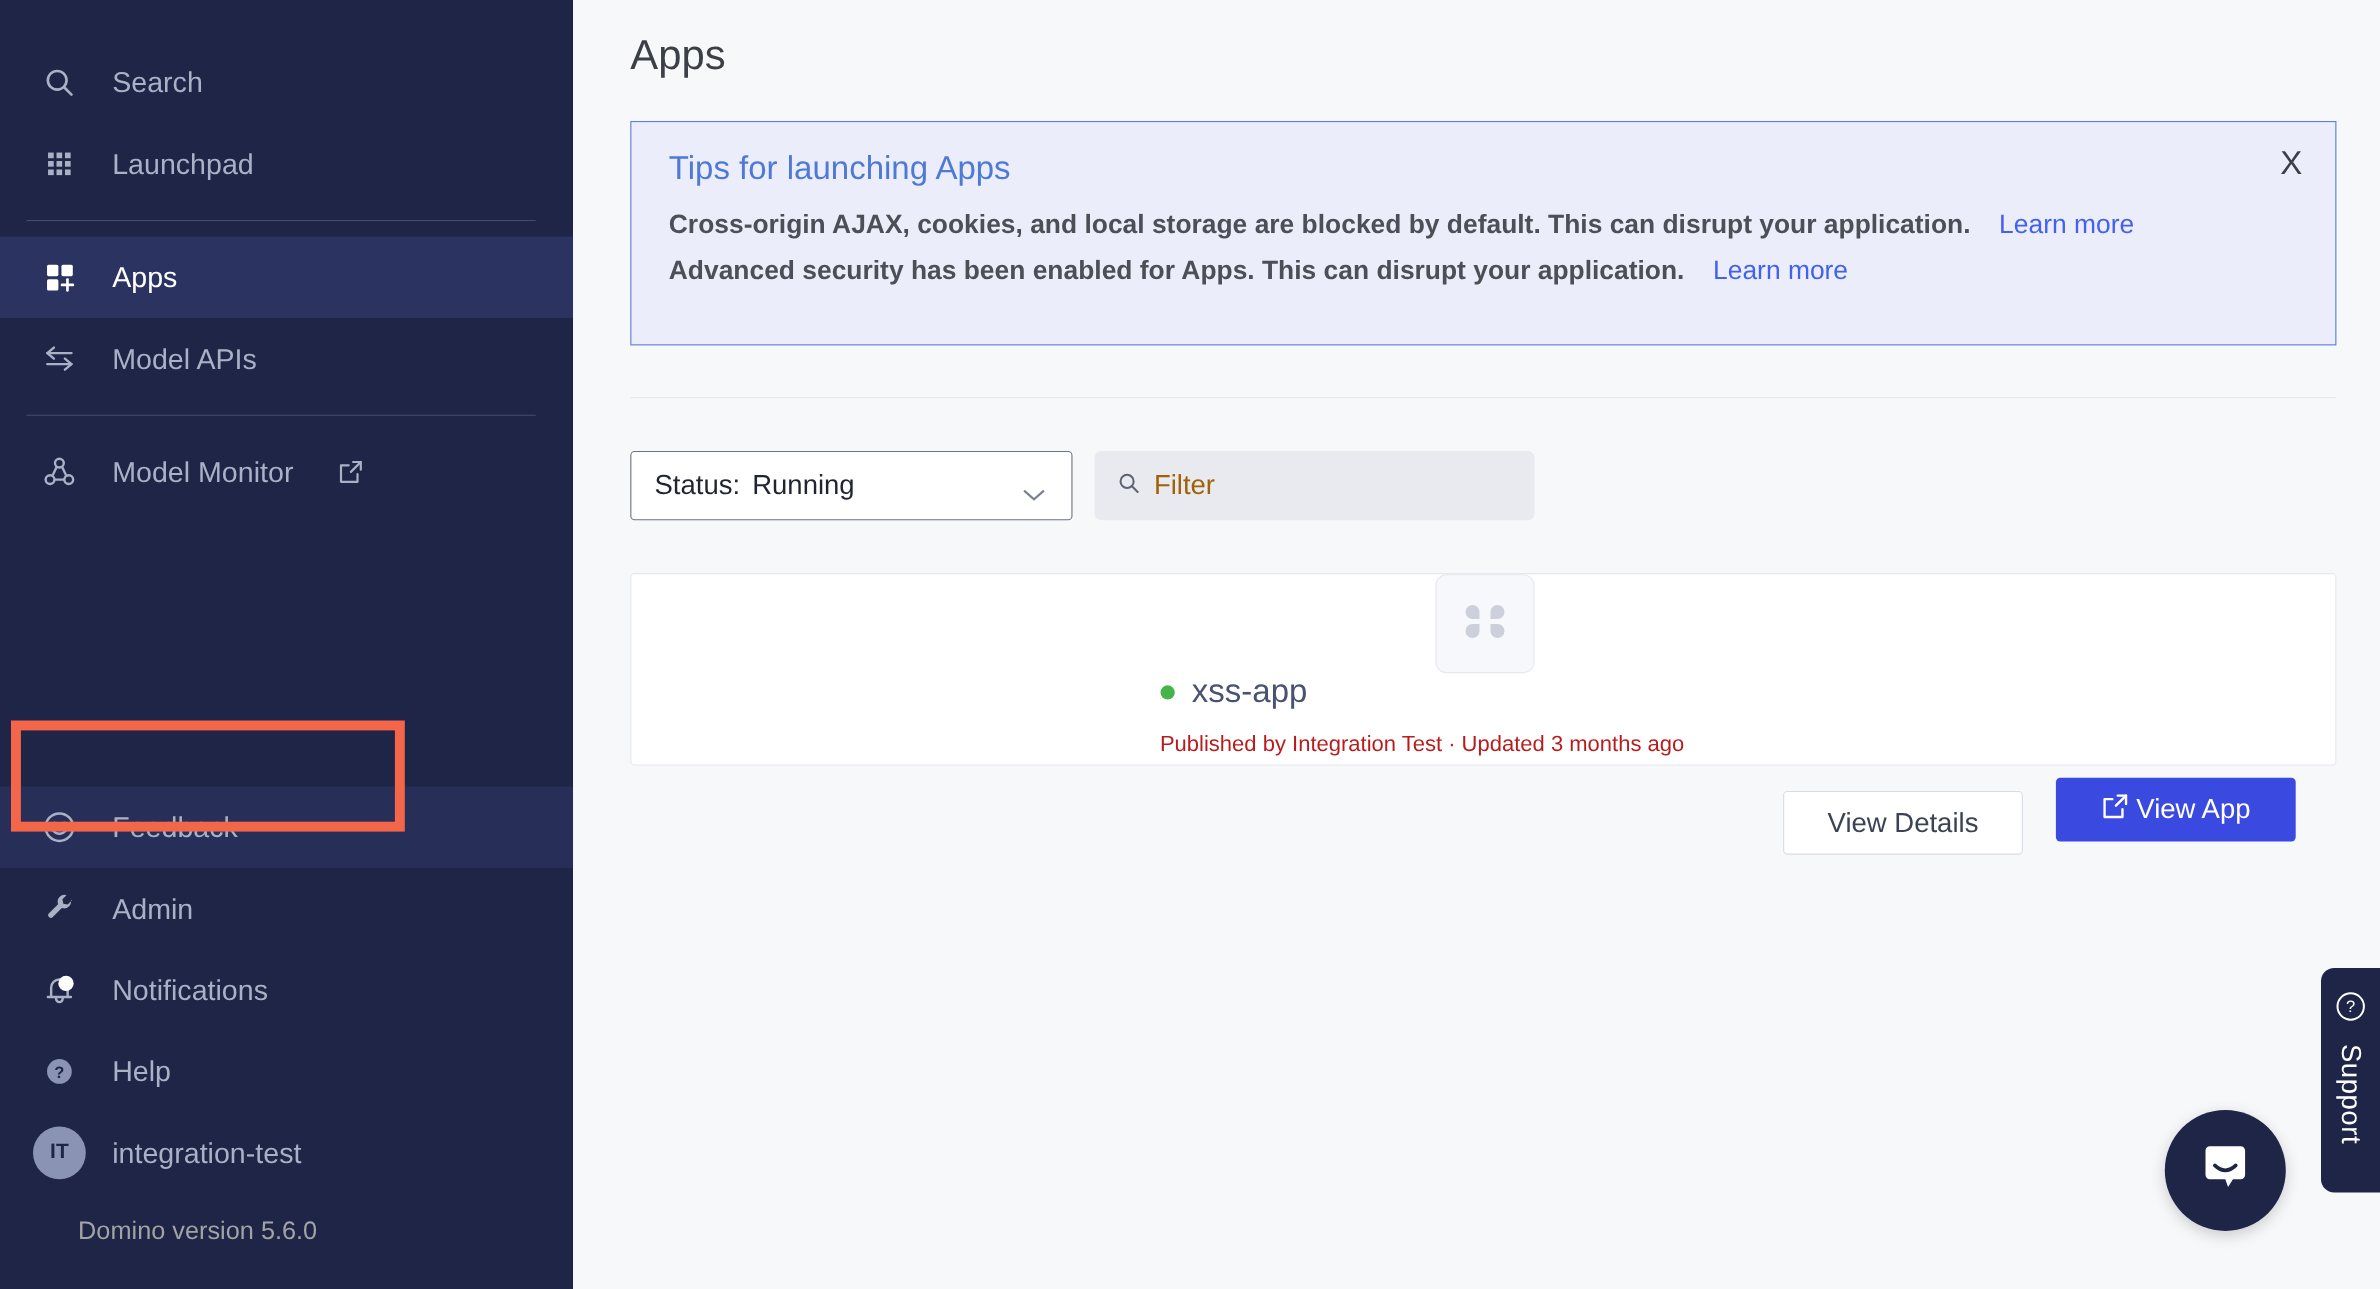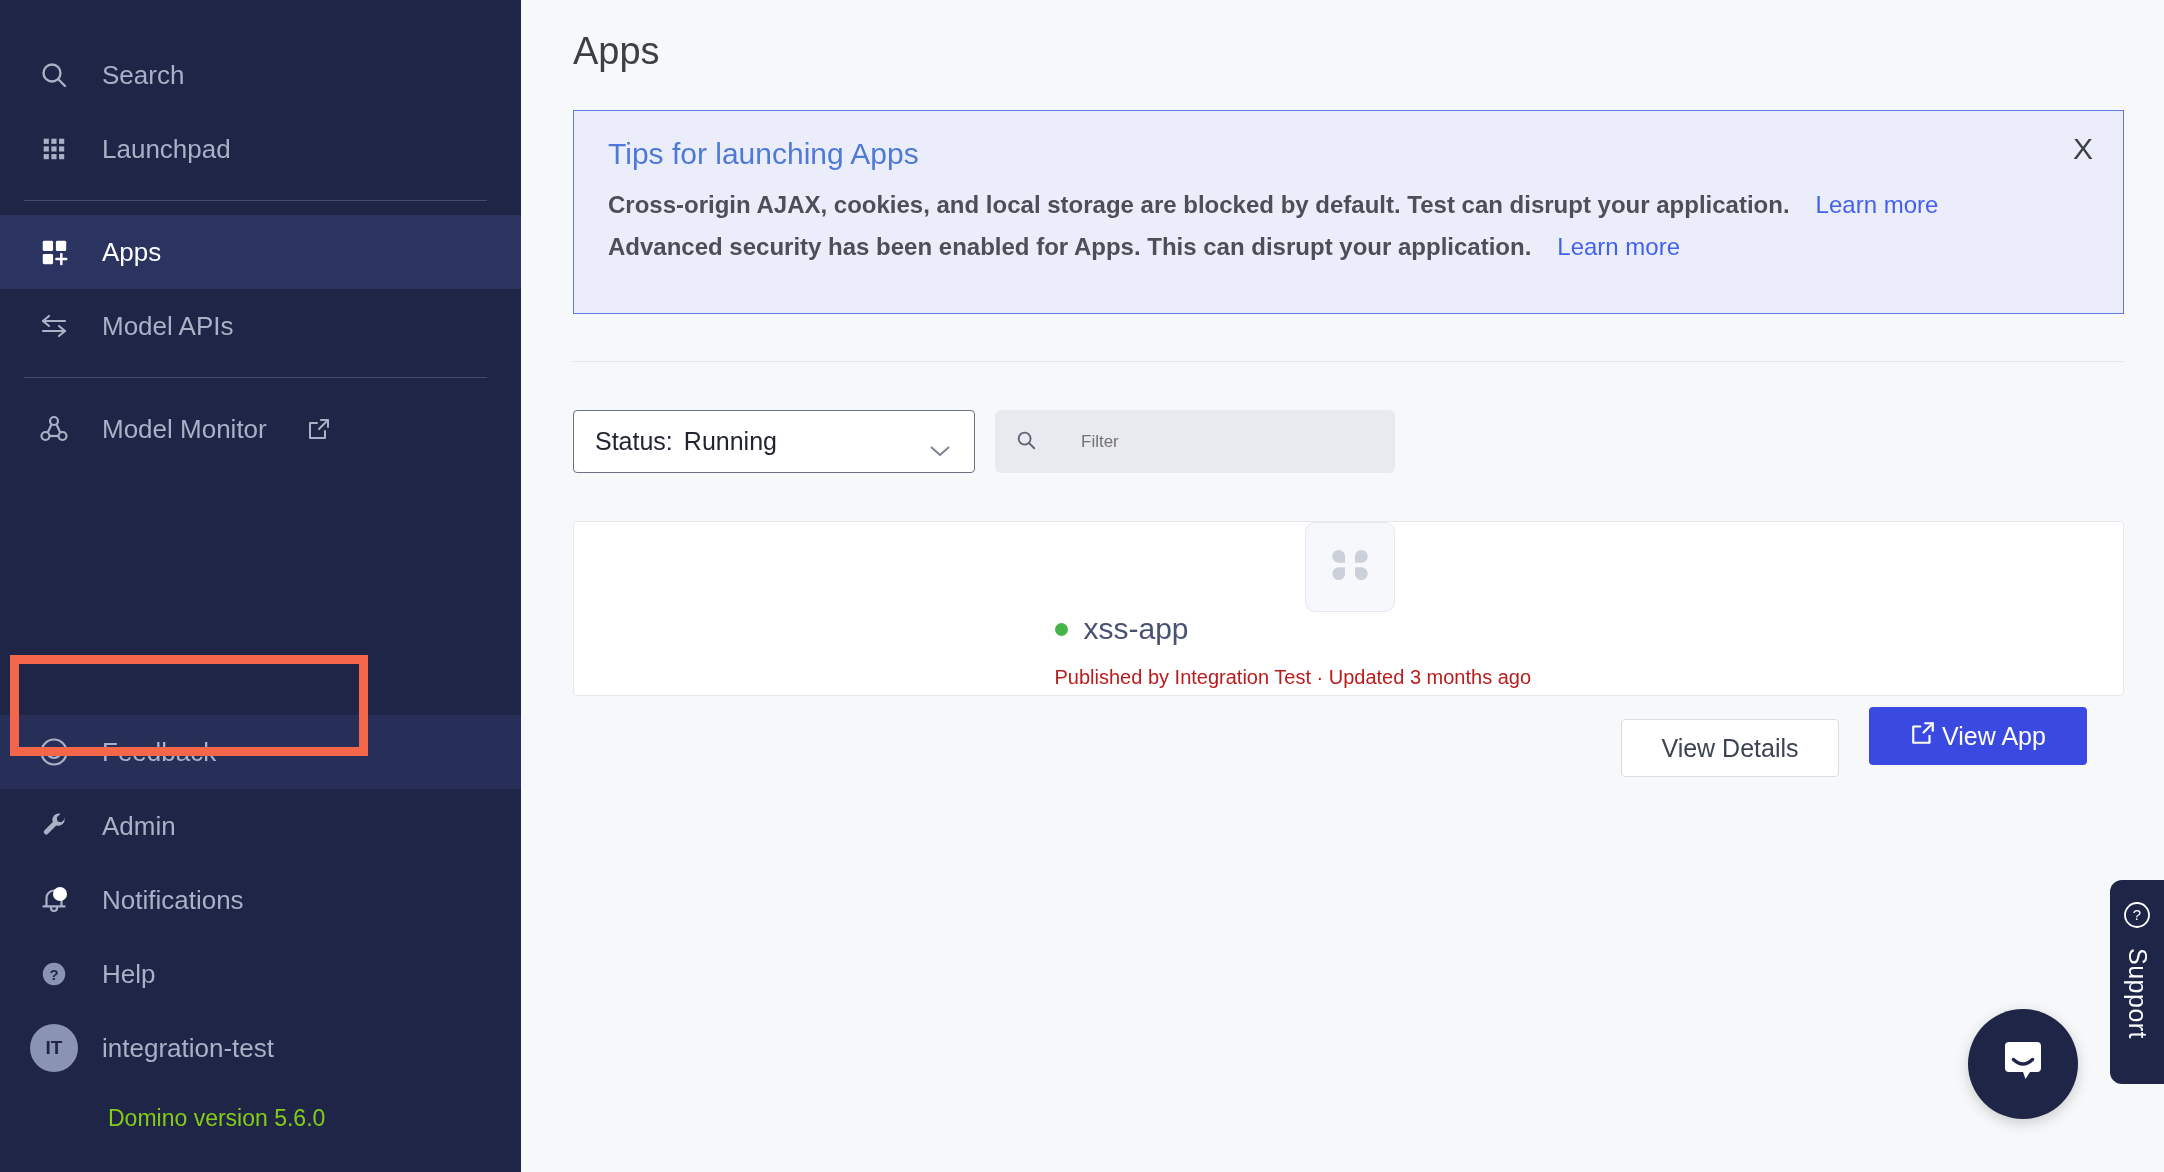--- a/index.html
+++ b/index.html
@@ -48,22 +48,22 @@
   }
   .spacer { flex: 1 1 auto; }
   .avatar-circle {
     width: 48px; height: 48px; border-radius: 50%;
     background: #8b93b5; color: #1e2546;
     font-size: 19px; font-weight: 600;
     display: flex; align-items: center; justify-content: center;
     flex: 0 0 48px;
   }
   .version {
-    color: #84cc16; font-size: 23px;
-    padding: 20px 0 40px 108px;
+    color: #a3a3a3; font-size: 23px;
+    padding: 20px 0 40px 71px;
   }
   
   .highlight-box {
     position: absolute;
     left: 10px; top: 655px; width: 358px; height: 101px;
     border: 9px solid #f4664a;
     pointer-events: none; z-index: 7;
   }
 
   
@@ -123,21 +123,21 @@
     font-size: 25px; color: #1f2430; cursor: pointer;
   }
   .status-select .sel-label { display: flex; gap: 11px; }
   .chev { width: 24px; height: 14px; }
   .filter-input {
     width: 400px; height: 63px;
     background: #e8eaf0; border: none; border-radius: 6px;
     display: flex; align-items: center; gap: 12px;
     padding: 0 20px; cursor: text;
   }
-  .filter-input .ph { color: #737373; font-size: 17px; margin-left: 32px; }
+  .filter-input .ph { color: #a16207; font-size: 25px; }
 
   
   .card {
     margin: 48px 0 0 20px;
     background: #ffffff;
     border: 1px solid #e6e8ee;
     border-radius: 4px;
     height: 175px;
     display: flex; align-items: center;
     padding: 0 36px 0 38px;
@@ -344,21 +344,21 @@
   </aside>
 
   <main class="main">
 
     <h1 class="page-title">Apps</h1>
 
     <section class="banner">
       <div class="banner-close">X</div>
       <div class="banner-title">Tips for launching Apps</div>
       <div class="banner-row">
-        <span>Cross-origin AJAX, cookies, and local storage are blocked by default. Test can disrupt your application.</span>
+        <span>Cross-origin AJAX, cookies, and local storage are blocked by default. This can disrupt your application.</span>
         <span class="banner-link">Learn more</span>
       </div>
       <div class="banner-row">
         <span>Advanced security has been enabled for Apps. This can disrupt your application.</span>
         <span class="banner-link">Learn more</span>
       </div>
     </section>
 
     <div class="hr"></div>
 

